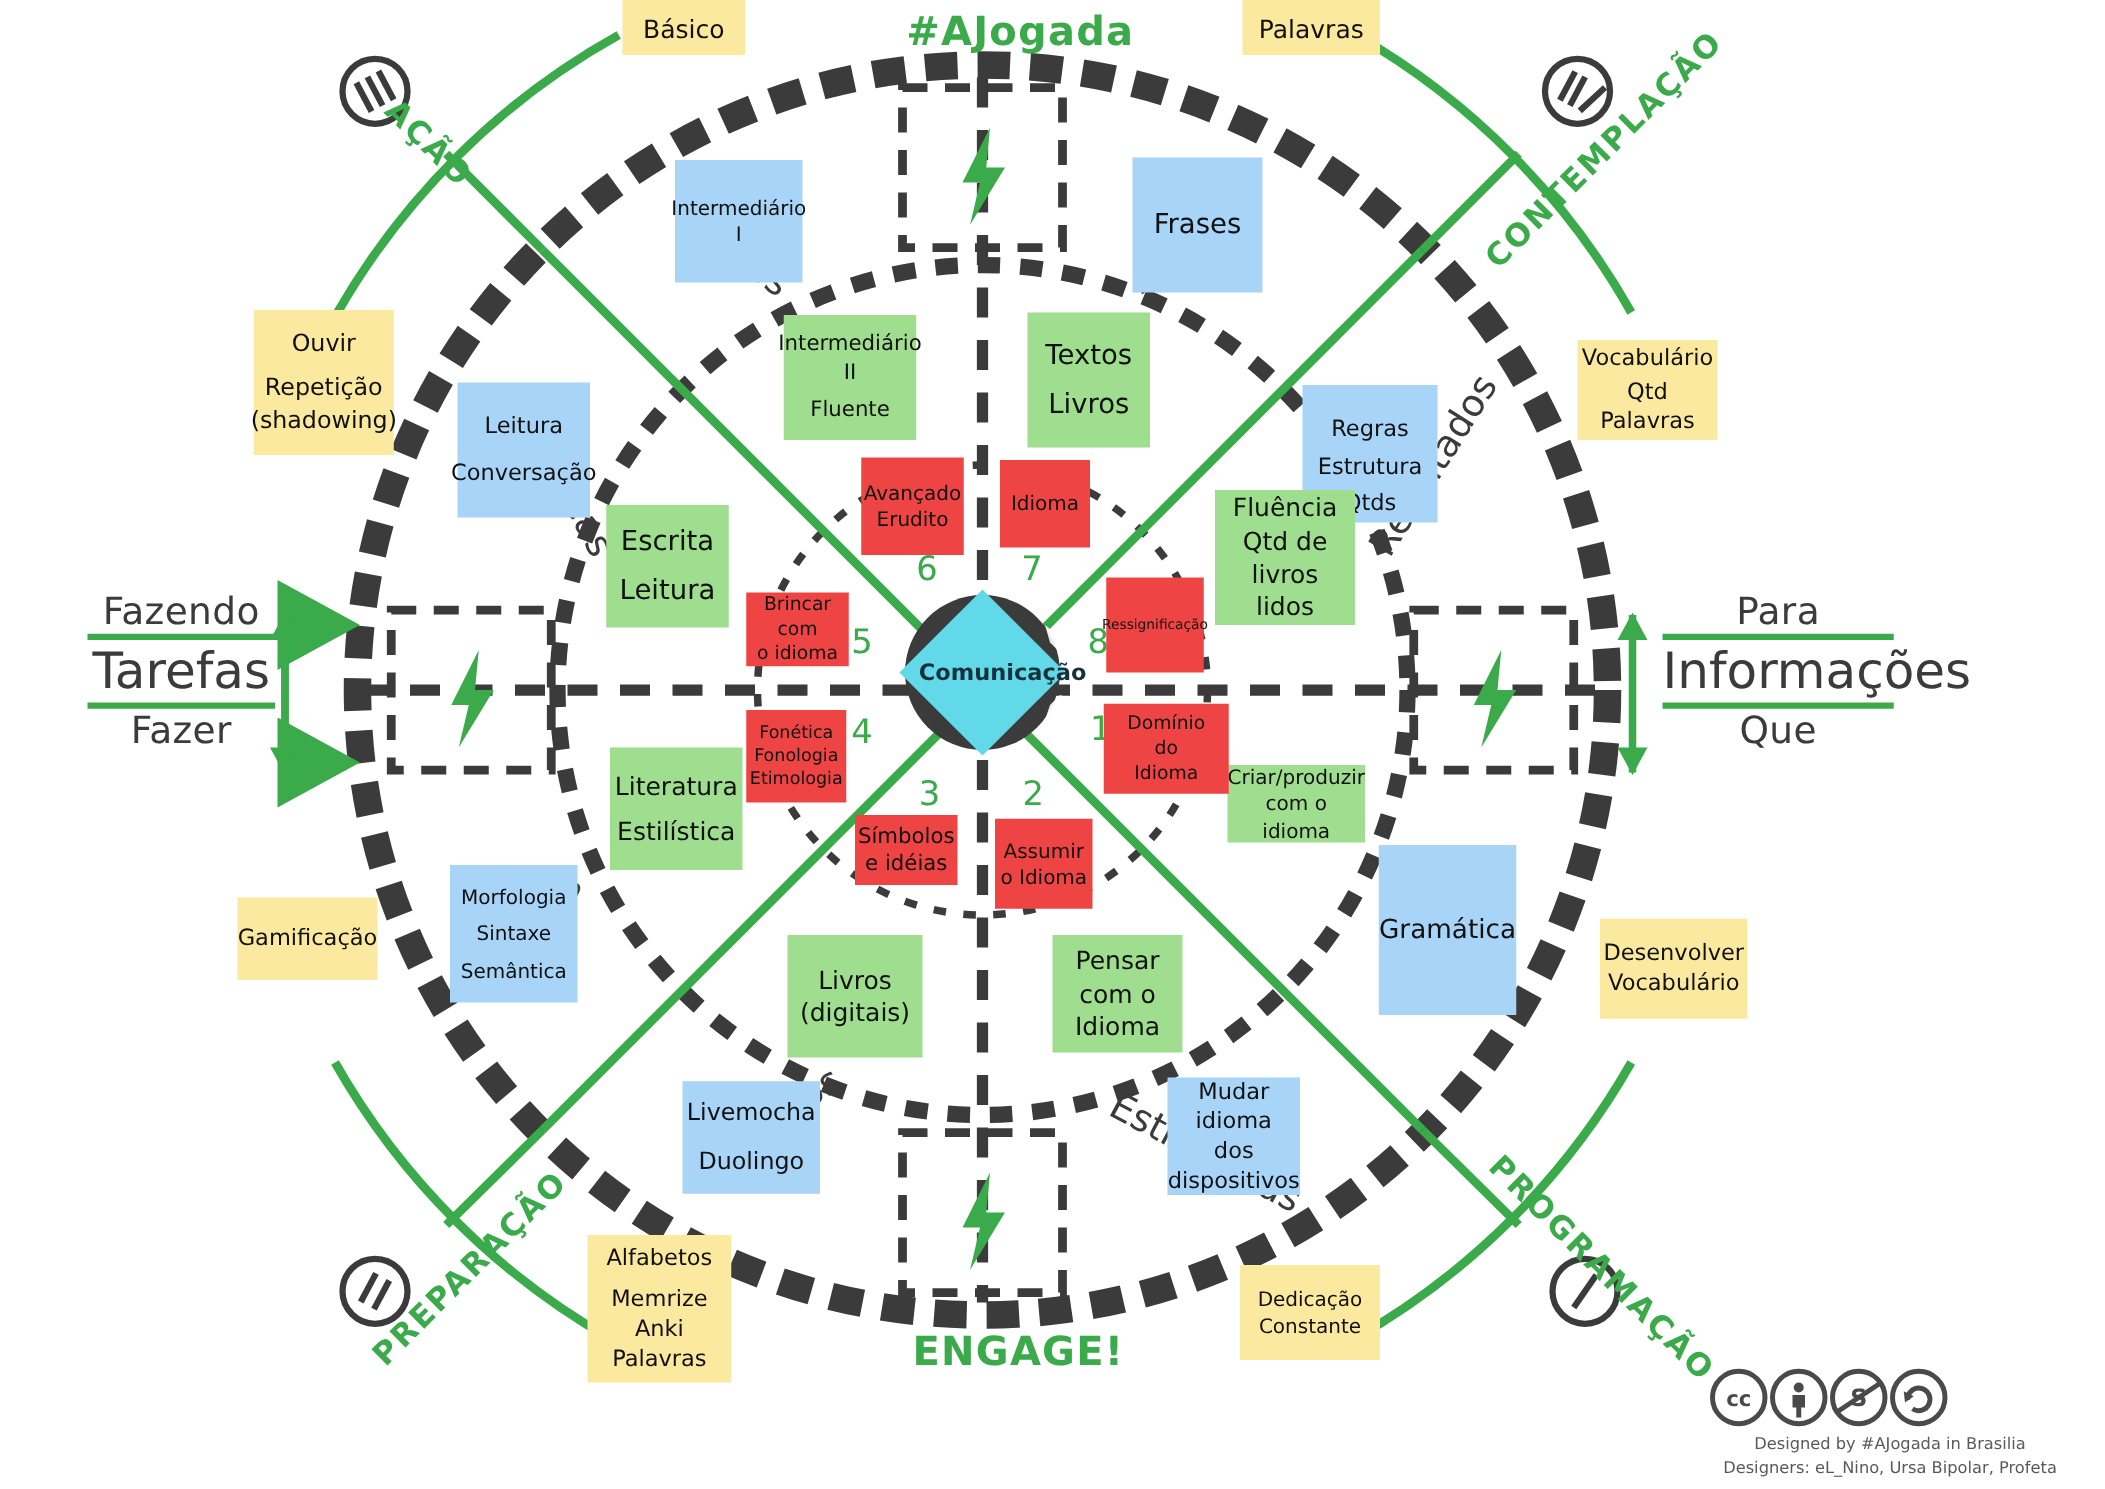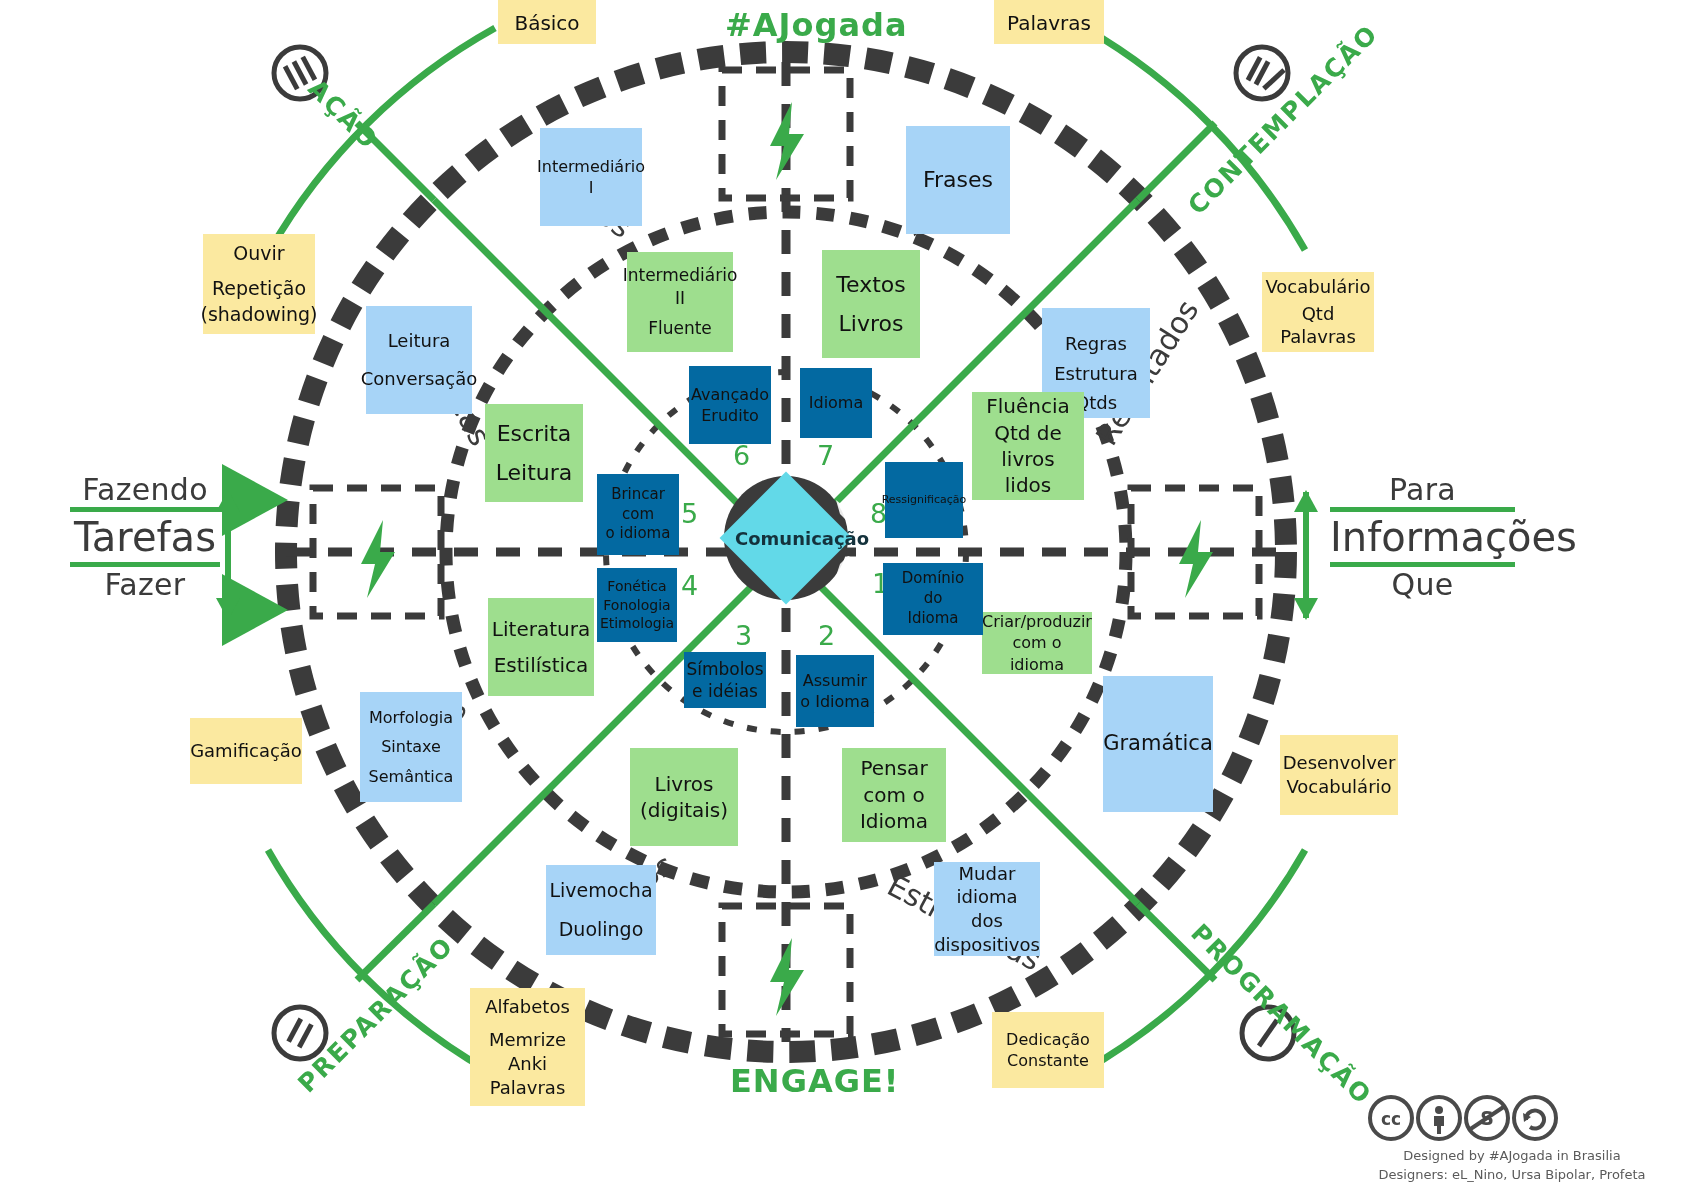--- a/index.html
+++ b/index.html
@@ -8,21 +8,21 @@
   #stage{position:absolute;inset:0;width:1684px;height:1191px;}
   svg#canvas{position:absolute;left:0;top:0;width:1684px;height:1191px;}
 
   .note{position:absolute;box-sizing:border-box;display:flex;flex-direction:column;
         align-items:center;justify-content:center;text-align:center;
         line-height:1.32;color:#111;padding:3px 4px;}
   .note span{display:block;}
   .yellow{background:#fbe9a0;}
   .blue{background:#a7d4f7;}
   .green{background:#9ede8e;}
-  .pink{background:#0369a1;}
+  .pink{background:#ef4444;}
 
   .axisblock{position:absolute;text-align:center;color:#3b3b3b;}
   .axisblock .top,.axisblock .bot{font-size:30px;letter-spacing:.3px;}
   .axisblock .mid{font-size:40px;padding:2px 0;}
   .axisblock .rule{height:5px;background:#3aaa4a;width:100%;}
 
   .quadlabel{position:absolute;color:#3aaa4a;font-weight:700;font-size:25px;
              letter-spacing:2px;white-space:nowrap;transform-origin:center center;}
   .ringword{position:absolute;color:#3b3b3b;font-size:30px;white-space:nowrap;
             transform-origin:center center;}
@@ -195,21 +195,21 @@
   <div class="numlab" style="left:870px;top:498px;">8</div>
 
   <div class="note yellow" style="left:498px;top:-28px;width:98px;height:72px;font-size:20px;justify-content:flex-end;padding-bottom:8px;">
     <span>Básico</span>
   </div>
 
   <div class="note yellow" style="left:994px;top:-28px;width:110px;height:72px;font-size:20px;justify-content:flex-end;padding-bottom:8px;">
     <span>Palavras</span>
   </div>
 
-  <div class="note yellow" style="left:203px;top:234px;width:112px;height:100px;font-size:19px;">
+  <div class="note yellow" style="left:203px;top:248px;width:112px;height:116px;font-size:19px;">
     <span>Ouvir</span>
     <span style="height:10px"></span>
     <span>Repetição</span>
     <span>(shadowing)</span>
   </div>
 
   <div class="note yellow" style="left:1262px;top:272px;width:112px;height:80px;font-size:18px;">
     <span>Vocabulário</span>
     <span style="height:10px"></span>
     <span>Qtd Palavras</span>
@@ -334,21 +334,21 @@
 
   <div class="note pink" style="left:689px;top:366px;width:82px;height:78px;font-size:16px;">
     <span>Avançado</span>
     <span>Erudito</span>
   </div>
 
   <div class="note pink" style="left:800px;top:368px;width:72px;height:70px;font-size:16px;">
     <span>Idioma</span>
   </div>
 
-  <div class="note pink" style="left:597px;top:474px;width:82px;height:81px;font-size:15px;">
+  <div class="note pink" style="left:597px;top:474px;width:82px;height:59px;font-size:15px;">
     <span>Brincar com</span>
     <span>o idioma</span>
   </div>
 
   <div class="note pink" style="left:885px;top:462px;width:78px;height:76px;font-size:11px;">
     <span>Ressignificação</span>
   </div>
 
   <div class="note pink" style="left:597px;top:568px;width:80px;height:74px;font-size:14px;">
     <span>Fonética</span>

